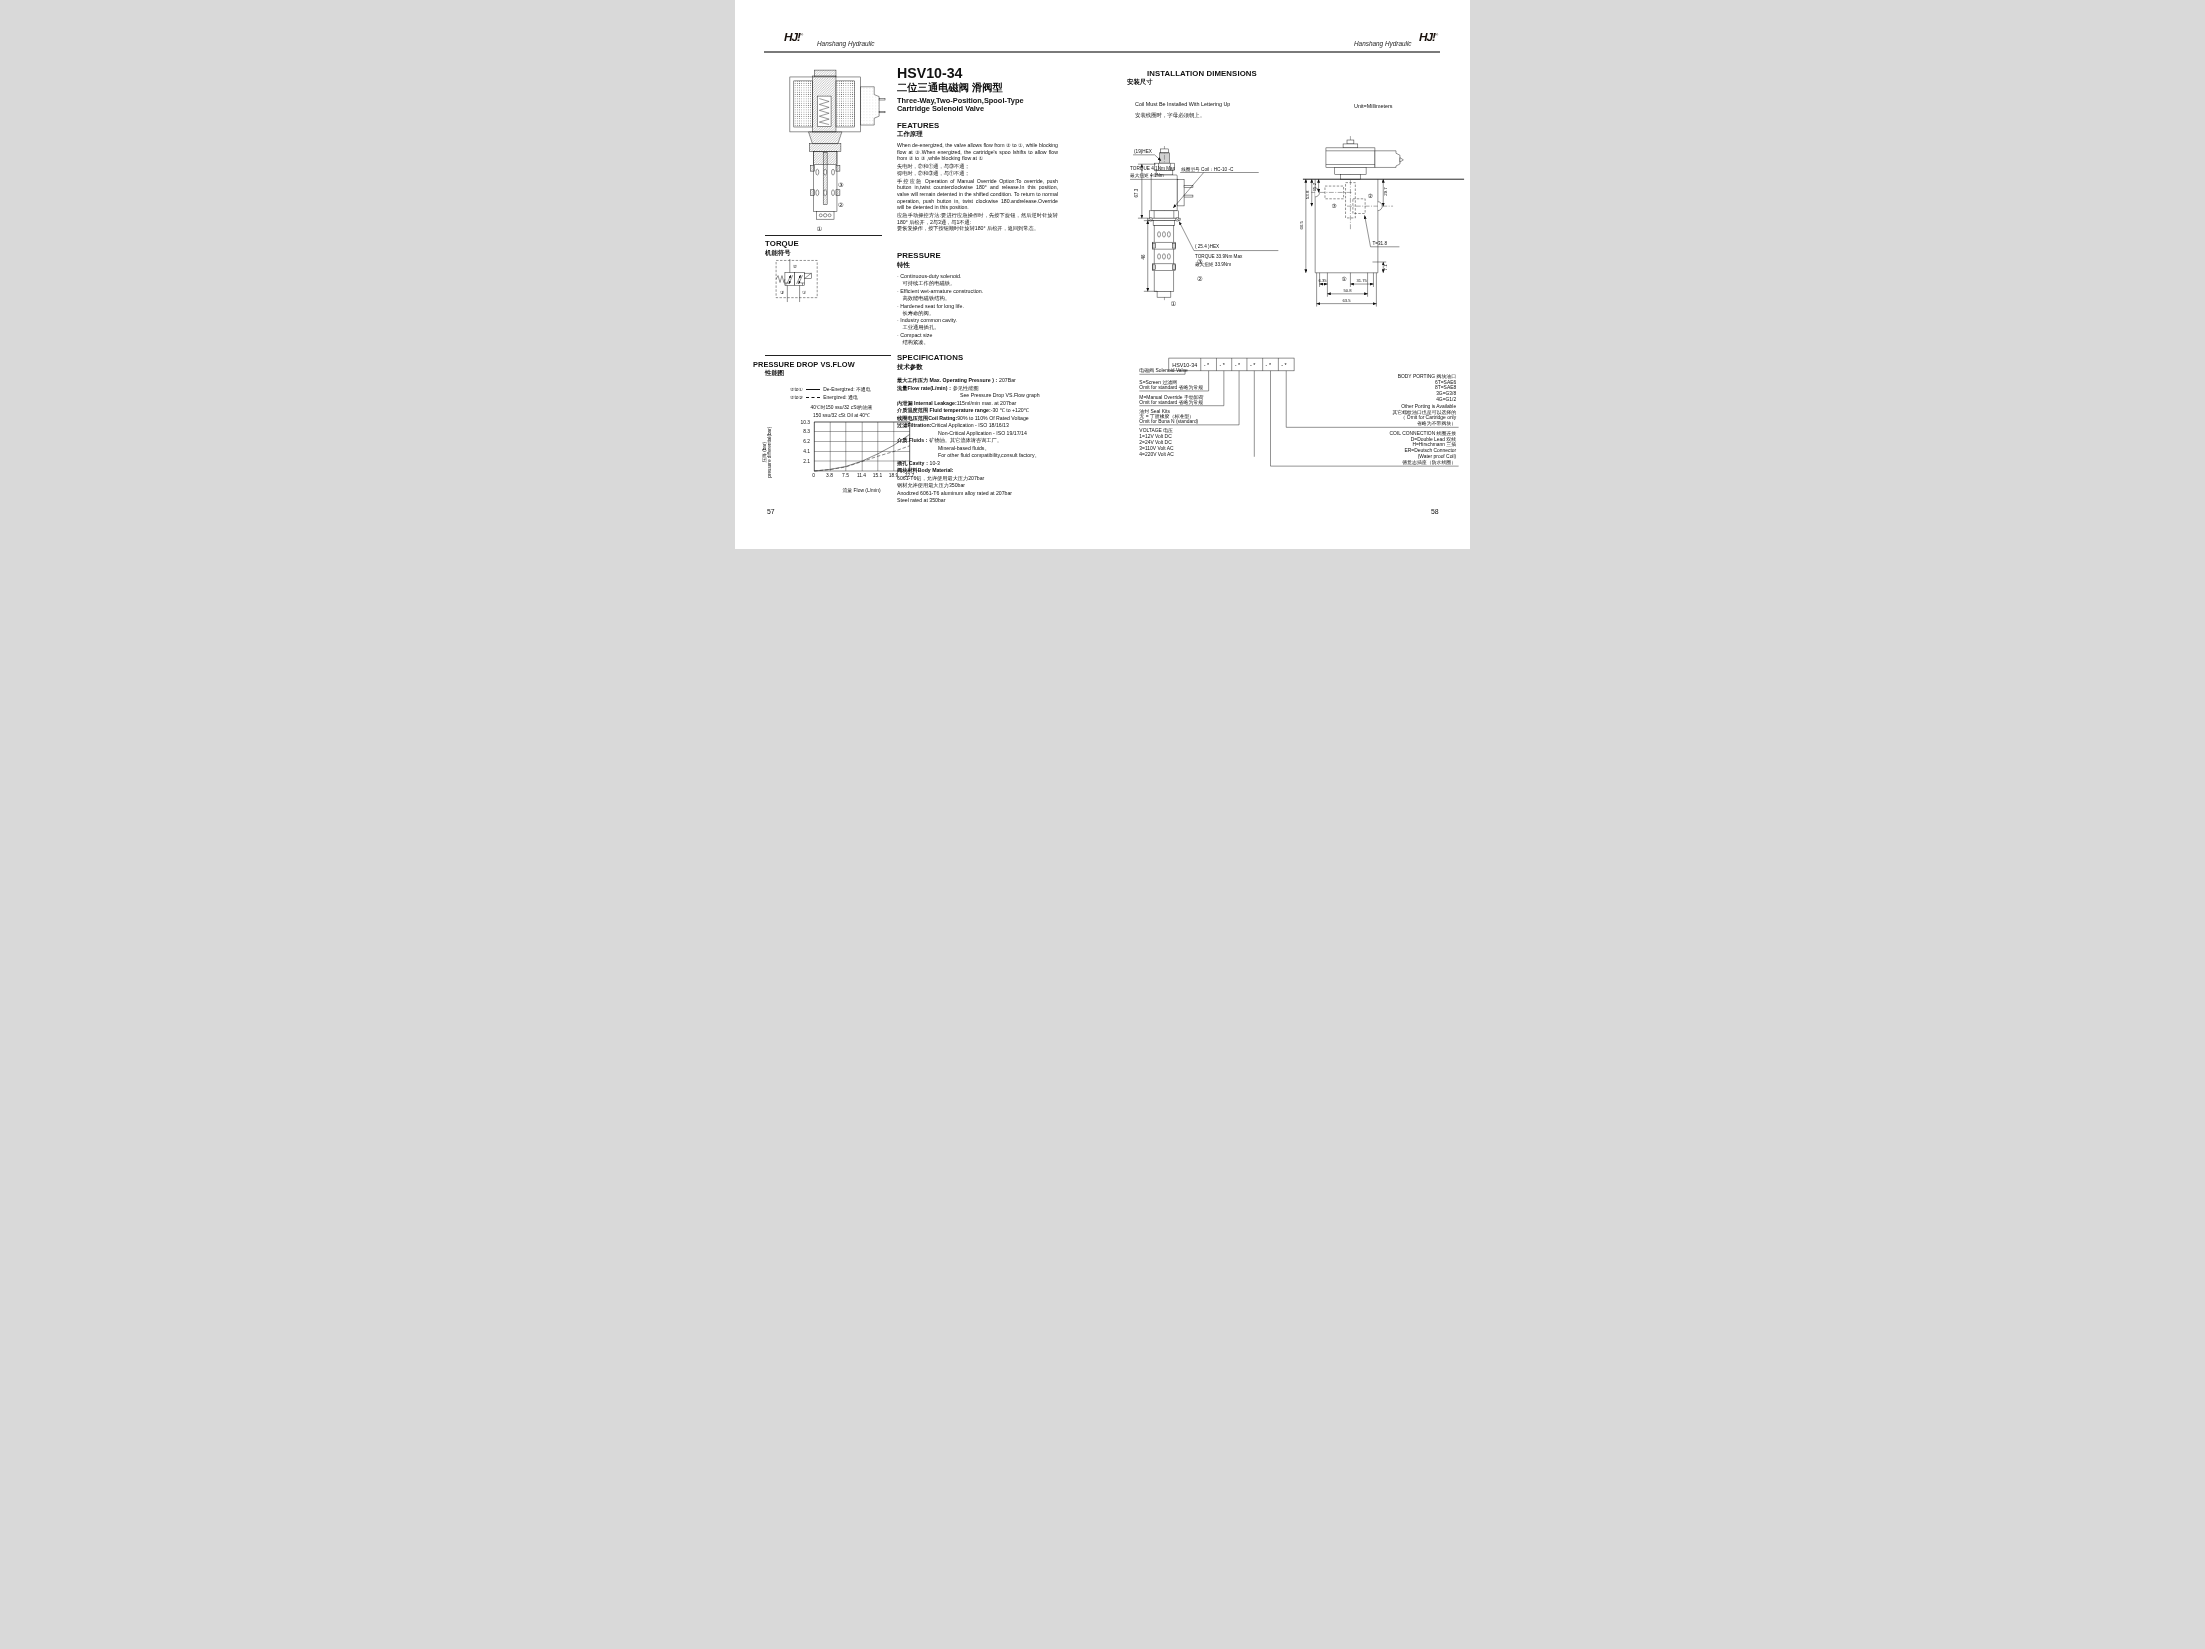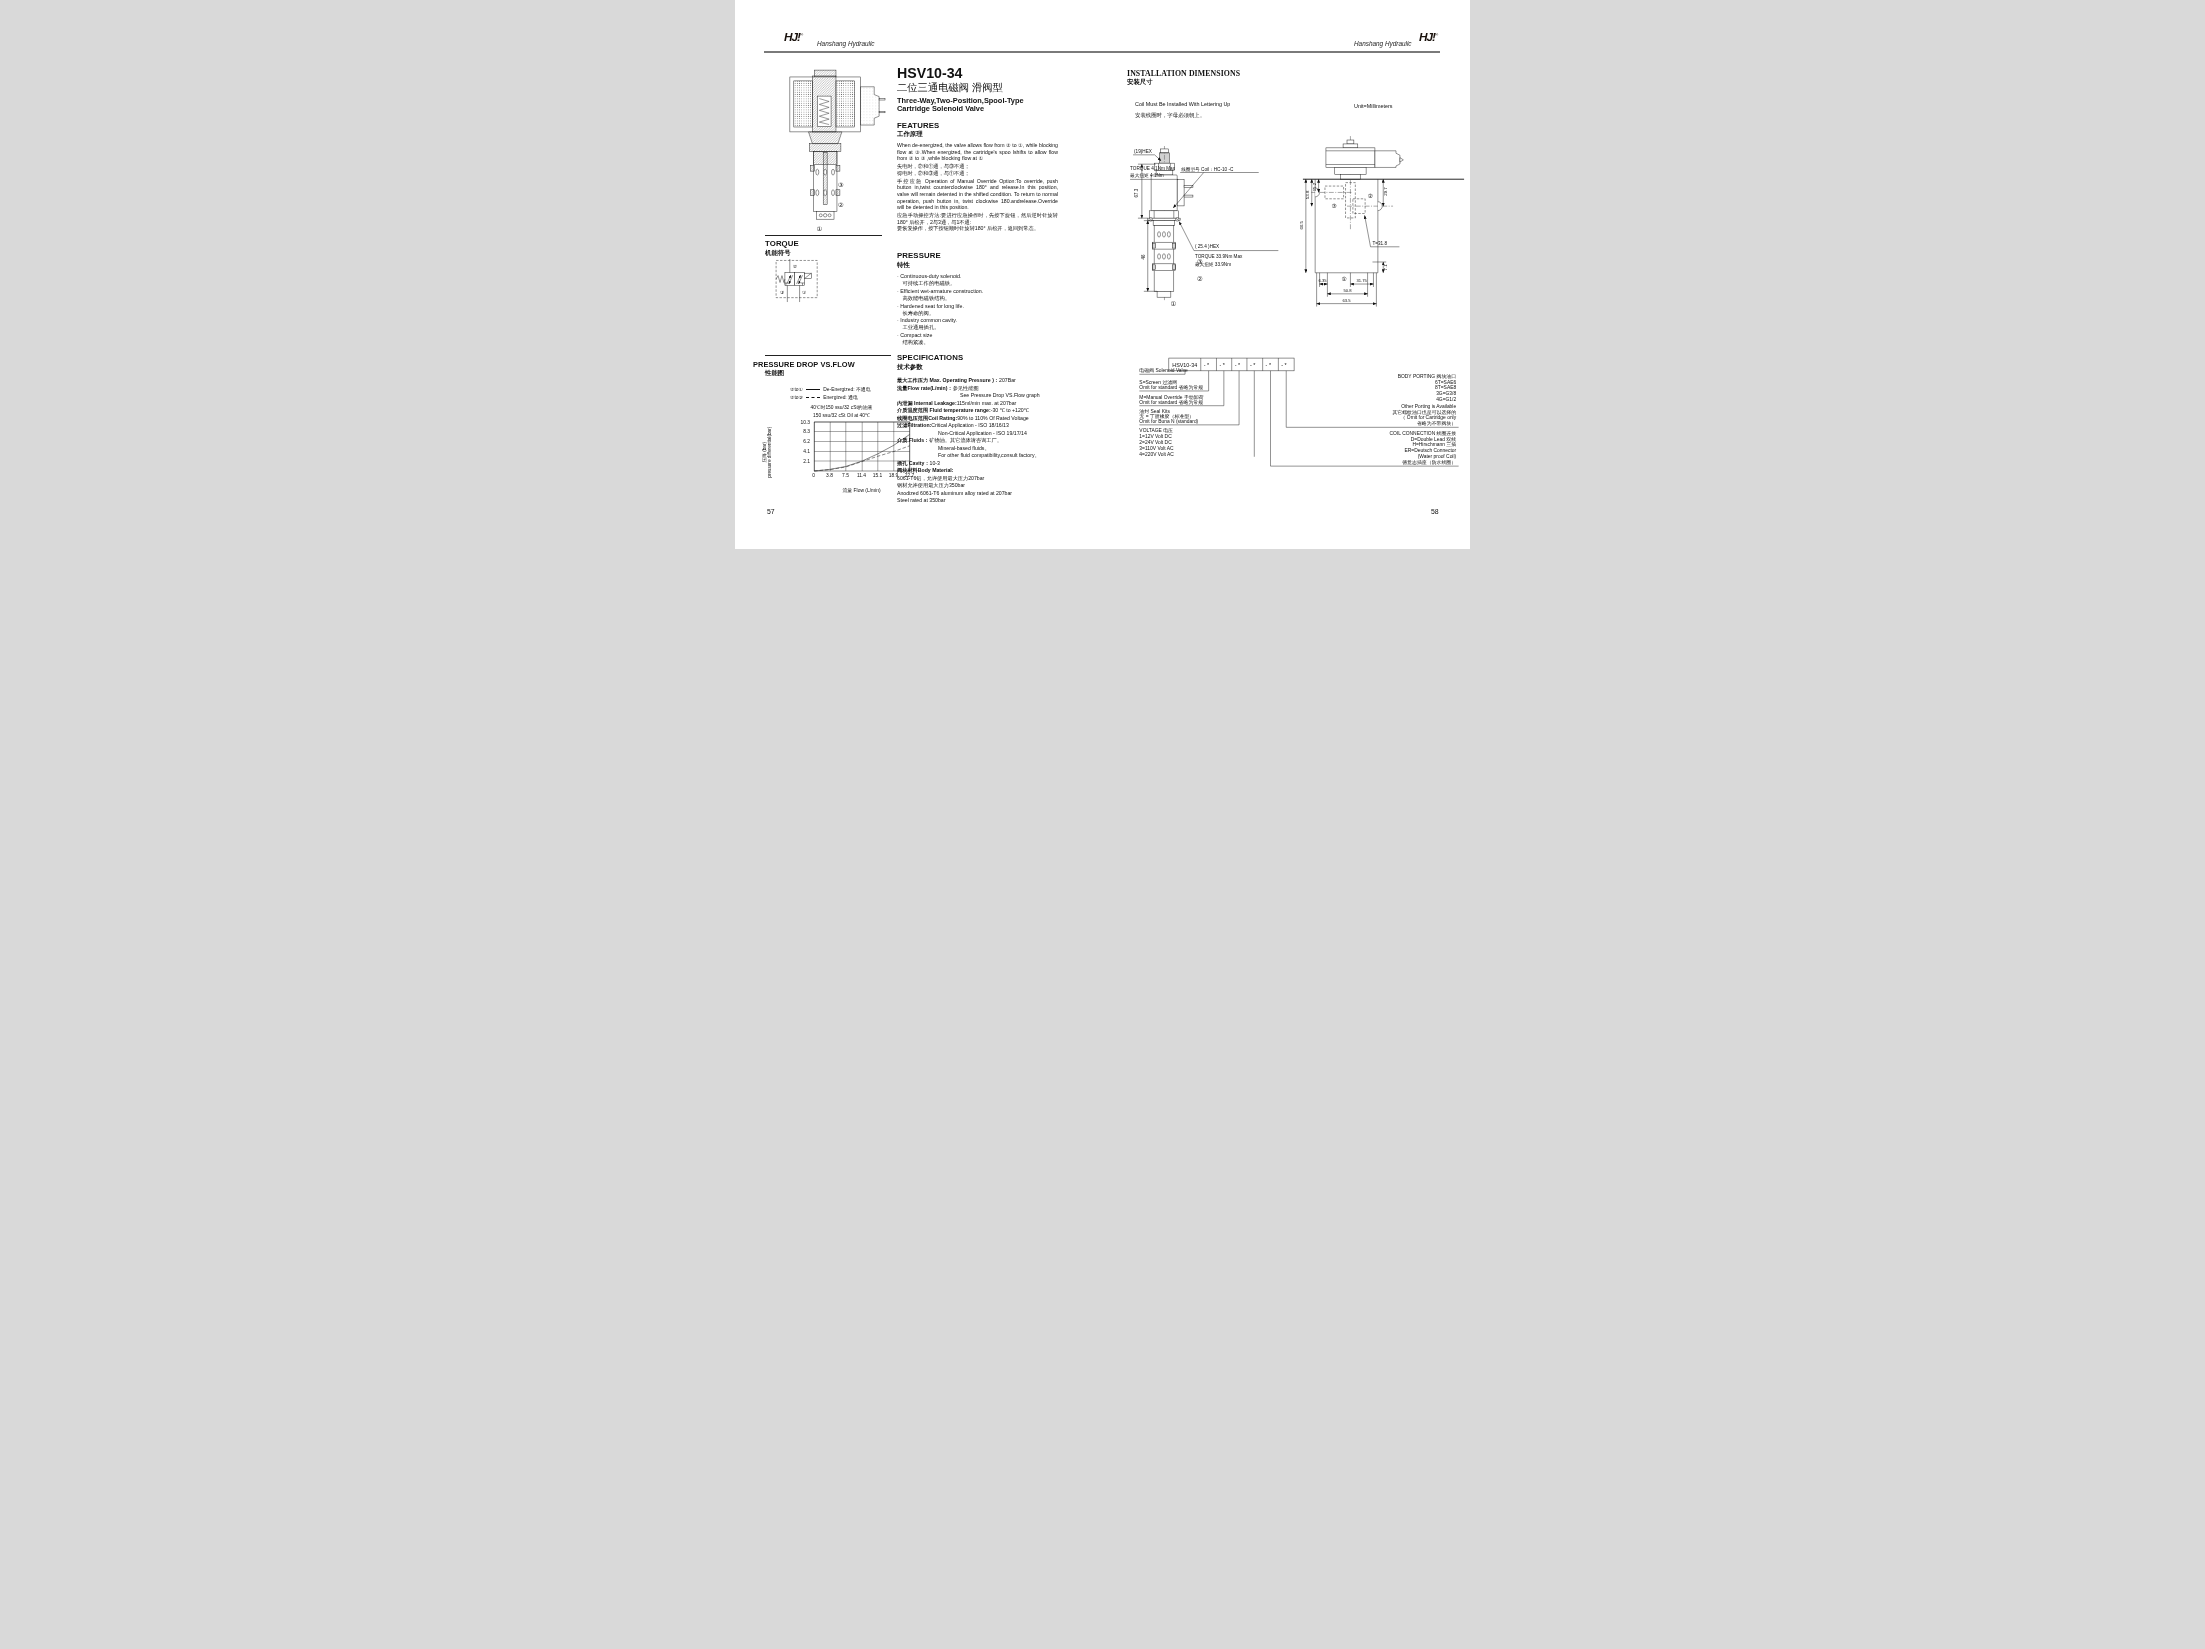--- a/index.html
+++ b/index.html
@@ -7,21 +7,21 @@
   .abs{position:absolute;}
   .brand{font-style:italic;font-size:6.4px;color:#222;}
   .logo{font-weight:900;font-style:italic;font-size:11.8px;letter-spacing:-1px;color:#1a120d;}
   .logo sup{font-size:4.4px;font-weight:400;font-style:normal;}
   .hr{position:absolute;height:1.5px;background:#7a7a7a;}
   .thinhr{position:absolute;height:0.7px;background:#222;}
   .h1{font-size:7.8px;font-weight:bold;letter-spacing:0.1px;}
   .h1s{font-size:7.4px;font-weight:bold;letter-spacing:0.1px;}
   .hzh{font-size:6.4px;font-weight:bold;}
   .model{font-size:14.2px;font-weight:bold;letter-spacing:0;}
-  .tzh{font-size:10.3px;font-weight:normal;}
+  .tzh{font-size:10.3px;font-weight:bold;}
   .ten{font-size:7.4px;font-weight:bold;line-height:8.3px;text-align:right;}
   .body,.sp{font-size:5.2px;line-height:6.7px;}
   .jus{text-align:justify;}
   .sp{line-height:7.5px;}
   .sp b{font-weight:bold;}
   .ind1{padding-left:63px;}
   .ind2{padding-left:41px;}
   .feat .fe{font-size:5.3px;line-height:6.9px;}
   .feat .fz{font-size:5.3px;line-height:6.9px;padding-left:5.4px;margin-bottom:1px;}
   .legend-row{position:absolute;font-size:4.9px;white-space:nowrap;}
@@ -249,21 +249,21 @@
     <div class="sp ind2"><b></b><span>Mineral-based fluids。</span></div>
     <div class="sp ind2"><b></b><span>For other fluid compatibility,consult factory。</span></div>
     <div class="sp"><b>插孔 Cavity：</b><span>10-3</span></div>
     <div class="sp"><b>阀块材料Body Material:</b><span></span></div>
     <div class="sp"><b></b><span>6061-T6铝，允许使用最大压力207bar</span></div>
     <div class="sp"><b></b><span>钢材允许使用最大压力350bar</span></div>
     <div class="sp"><b></b><span>Anodized 6061-T6 aluminum alloy rated at 207bar</span></div>
     <div class="sp"><b></b><span>Steel rated at 350bar</span></div>
   </div>
 
-  <div class="abs h1" style="left:392px;top:69px;font-family:Liberation Serif, serif;">INSTALLATION DIMENSIONS</div>
+  <div class="abs h1" style="left:412px;top:69px;">INSTALLATION DIMENSIONS</div>
   <div class="abs hzh" style="left:392px;top:78px;">安装尺寸</div>
   <div class="abs nt" style="left:400px;top:100px;">Coil Must Be Installed With Lettering Up</div>
   <div class="abs nt" style="left:400px;top:111px;">安装线圈时，字母必须朝上。</div>
   <div class="abs unit" style="left:619px;top:103px;">Unit=Millimeters</div>
 
   <svg class="abs" style="left:395px;top:146px;" width="172" height="162" viewBox="0 0 350 330">
     <defs>
       <marker id="f-ar" markerWidth="8" markerHeight="6" refX="7" refY="3" orient="auto">
         <path d="M0,0 L7.5,3 L0,6 z" fill="#111"></path>
       </marker>

